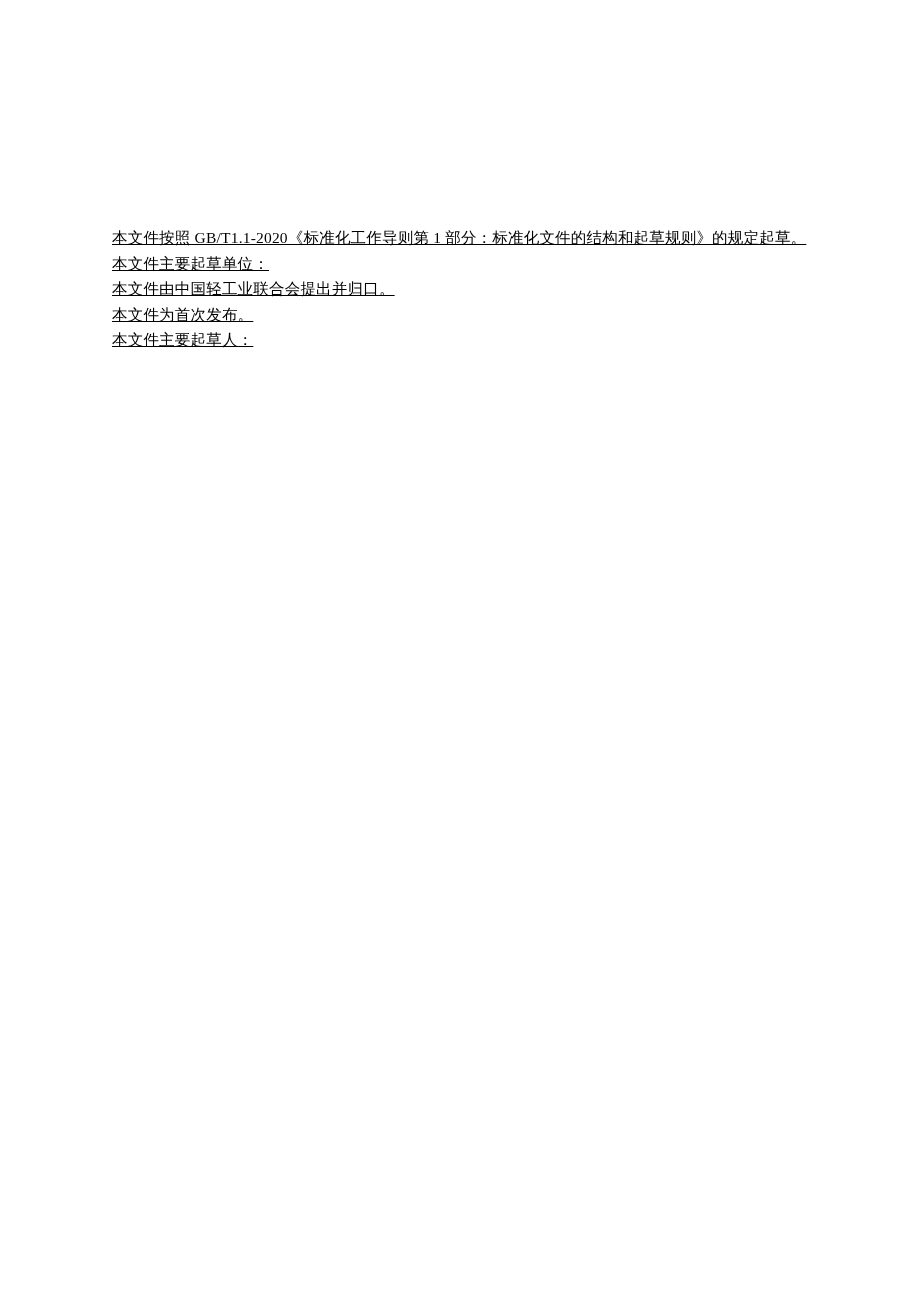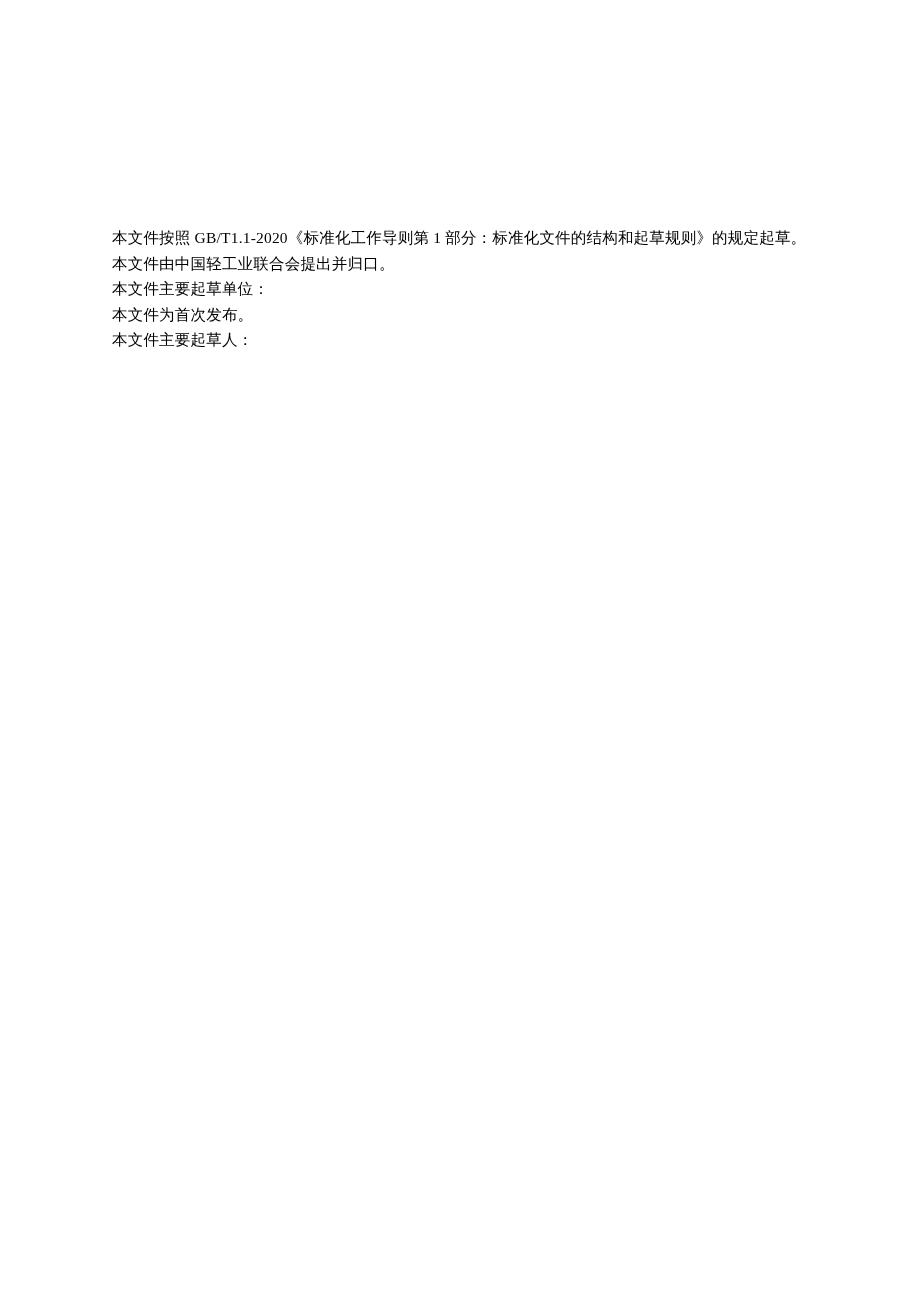--- a/index.html
+++ b/index.html
@@ -15,24 +15,25 @@
       font-size: 15.5px;
       color: #000000;
       padding-top: 225px;
       padding-left: 112px;
       padding-right: 112px;
       line-height: 1.65;
     }
     .paragraph {
       text-align: left;
       letter-spacing: 0.2px;
+      text-decoration: underline;
     }
   </style>
 </head>
 <body>
 
 <div class="content">
   <p class="paragraph">本文件按照 GB/T1.1-2020《标准化工作导则第 1 部分：标准化文件的结构和起草规则》的规定起草。</p>
+  <p class="paragraph">本文件主要起草单位：</p>
   <p class="paragraph">本文件由中国轻工业联合会提出并归口。</p>
-  <p class="paragraph">本文件主要起草单位：</p>
   <p class="paragraph">本文件为首次发布。</p>
   <p class="paragraph">本文件主要起草人：</p>
 </div>
 
 </body></html>

